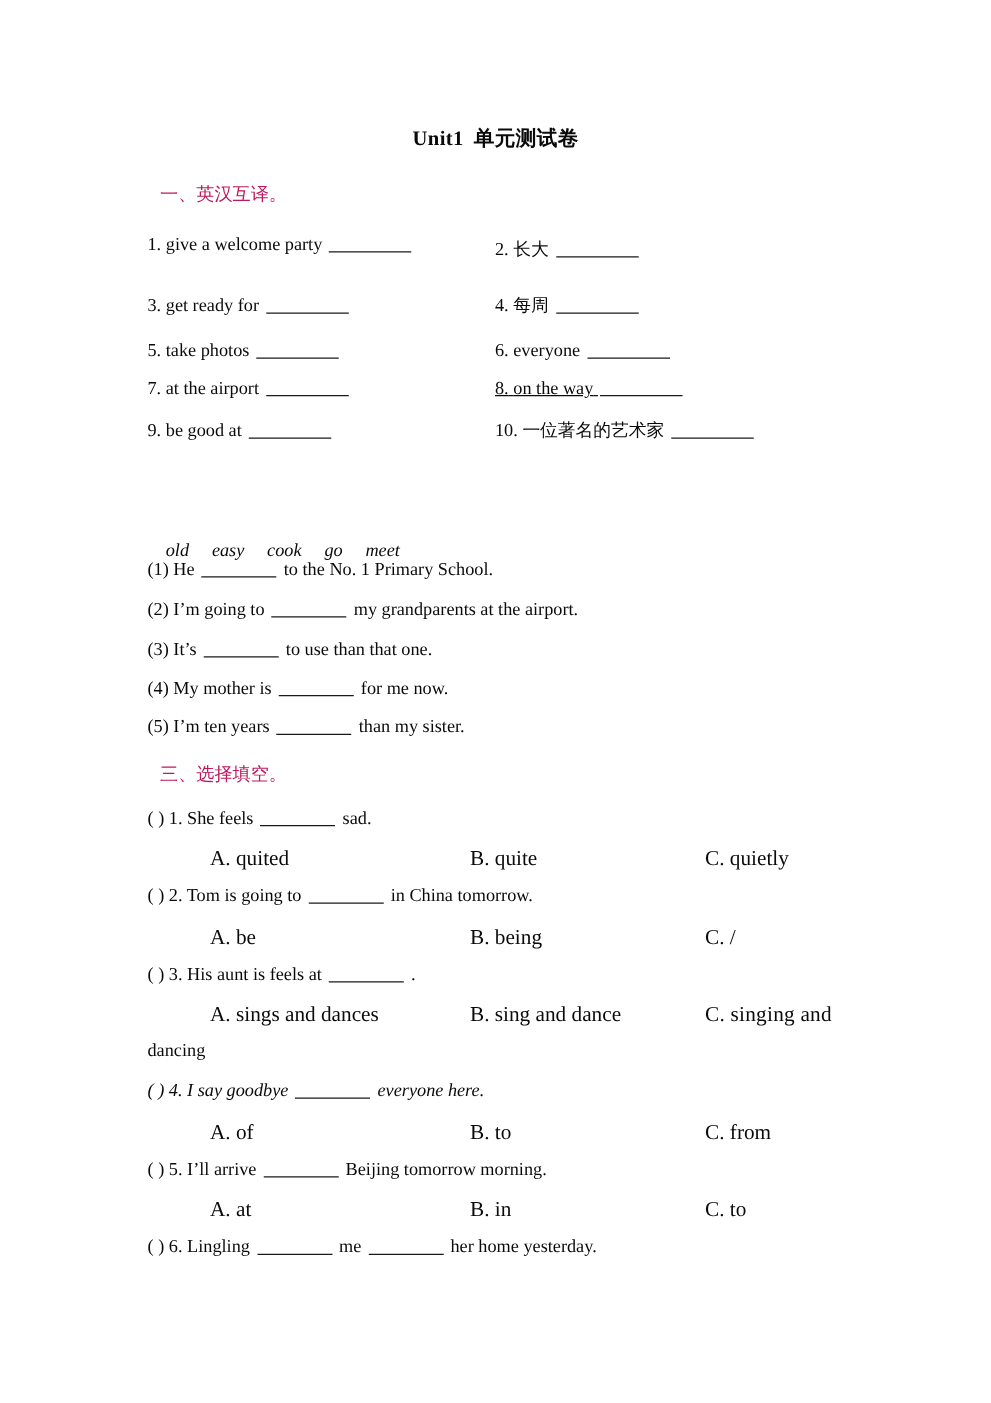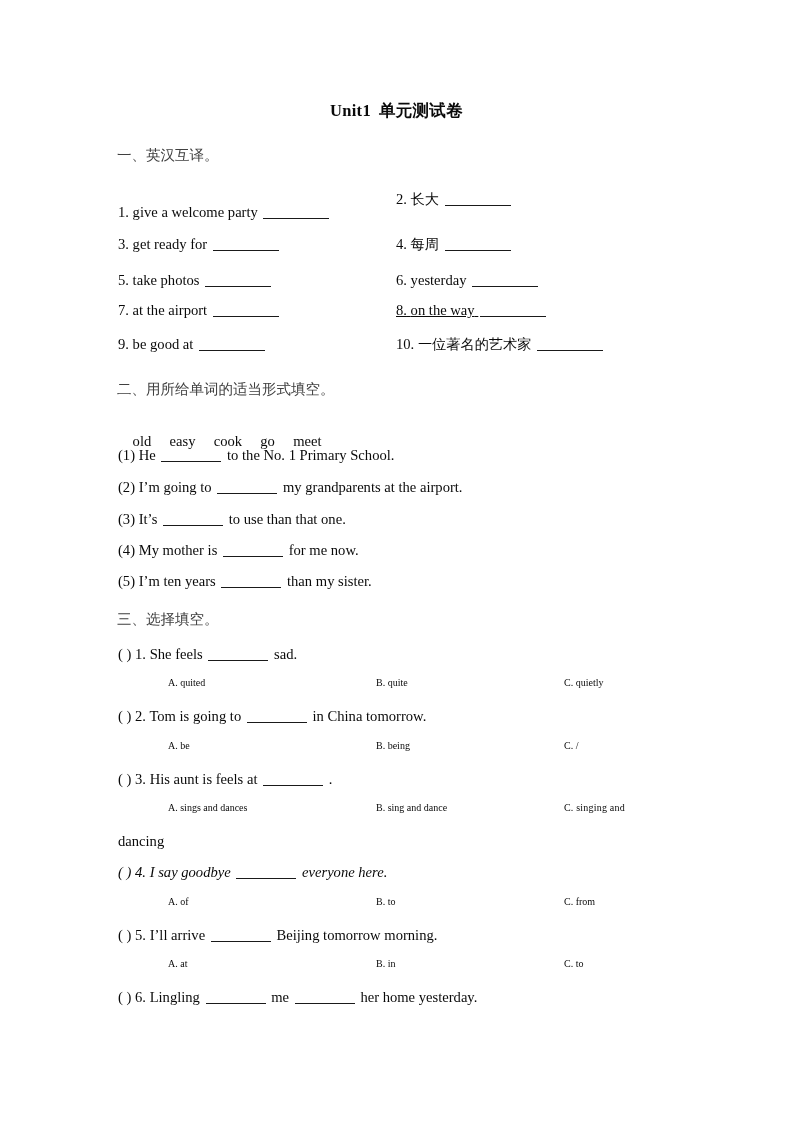--- a/index.html
+++ b/index.html
@@ -31,25 +31,25 @@
     text-align: center;
     font-size: 16.5px;
     font-weight: bold;
     letter-spacing: 0.3px;
   }
   .doc-title .cn { margin-left: 8px; }
 
   
   .sec-head {
     position: absolute;
-    left: 117px;
+    left: 128px;
     font-family: Liberation Serif, serif;
     font-size: 14.5px;
     font-weight: 400;
-    color: #404040;
+    color: #be185d;
     white-space: nowrap;
   }
 
   
   .line {
     position: absolute;
     font-size: 14.6px;
     white-space: nowrap;
     line-height: 1.1;
   }
@@ -75,42 +75,42 @@
     position: absolute;
     left: 118px;
     font-size: 14.6px;
     white-space: pre;
   }
 
   
   .opt-row { position: absolute; width: 680px; height: 22px; }
   .opt {
     position: absolute;
-    font-size: 10px;
+    font-size: 17px;
     white-space: nowrap;
   }
   .opt-a { left: 168px; }
   .opt-b { left: 376px; }
   .opt-c { left: 564px; }
   .opt-c.spaced { letter-spacing: 0.2px; }
 
   .brk { letter-spacing: 0px; }
 </style>
 </head>
 <body>
 
 <div class="page">
 
   <div class="doc-title">
     <span>Unit1</span><span class="cn">单元测试卷</span>
   </div>
 
   <div class="sec-head" style="top:146px;">一、英汉互译。</div>
 
-  <div class="line" style="left:118px; top:204px;">
+  <div class="line" style="left:118px; top:187px;">
     <span>1.</span>
     <span>give a welcome party</span>
     <span class="blank b-long"></span>
   </div>
   <div class="line mixed" style="left:396px; top:191px;">
     <span>2.</span>
     <span class="zh">长大</span>
     <span class="blank b-long"></span>
   </div>
 
@@ -125,21 +125,21 @@
     <span class="blank b-long"></span>
   </div>
 
   <div class="line" style="left:118px; top:272px;">
     <span>5.</span>
     <span>take photos</span>
     <span class="blank b-long"></span>
   </div>
   <div class="line" style="left:396px; top:272px;">
     <span>6.</span>
-    <span>yesterday</span>
+    <span>everyone</span>
     <span class="blank b-long"></span>
   </div>
 
   <div class="line" style="left:118px; top:302px;">
     <span>7.</span>
     <span>at the airport</span>
     <span class="blank b-long"></span>
   </div>
   <div class="line" style="left:396px; top:302px;text-decoration:underline;">
     <span>8.</span>
@@ -151,23 +151,22 @@
     <span>9.</span>
     <span>be good at</span>
     <span class="blank b-long"></span>
   </div>
   <div class="line mixed" style="left:396px; top:336px;">
     <span>10.</span>
     <span class="zh">一位著名的艺术家</span>
     <span class="blank b-long"></span>
   </div>
 
-  <div class="sec-head" style="top:380px;">二、用所给单词的适当形式填空。</div>
-
-  <div class="wordbank" style="top:416px;">
+
+  <div class="wordbank" style="top:416px;font-style:italic;">
     <span>old</span><span>     </span><span>easy</span><span>     </span><span>cook</span><span>     </span><span>go</span><span>     </span><span>meet</span>
   </div>
 
   <div class="line" style="left:118px; top:447px;">
     <span>(1)</span>
     <span>He</span>
     <span class="blank b-med"></span>
     <span>to the No. 1 Primary School.</span>
   </div>
   <div class="line" style="left:118px; top:479px;">

